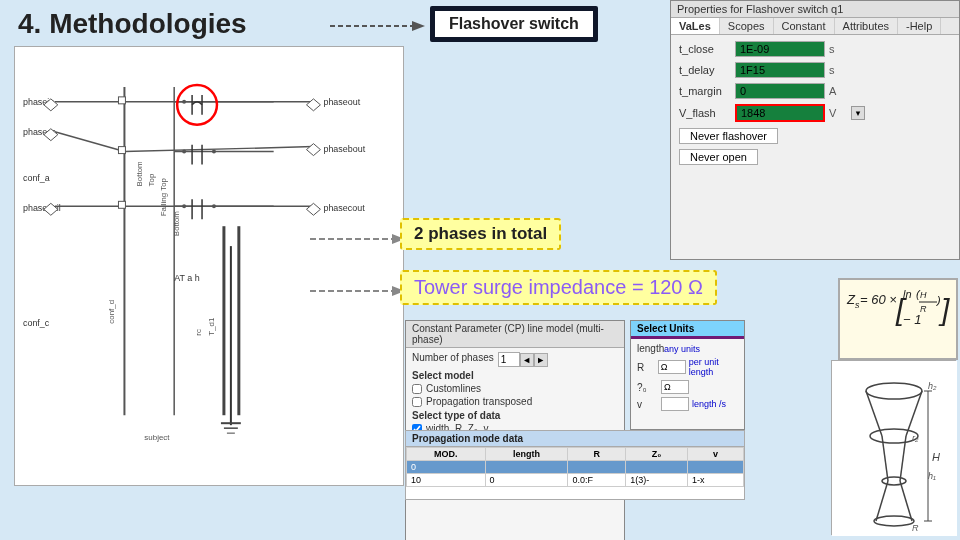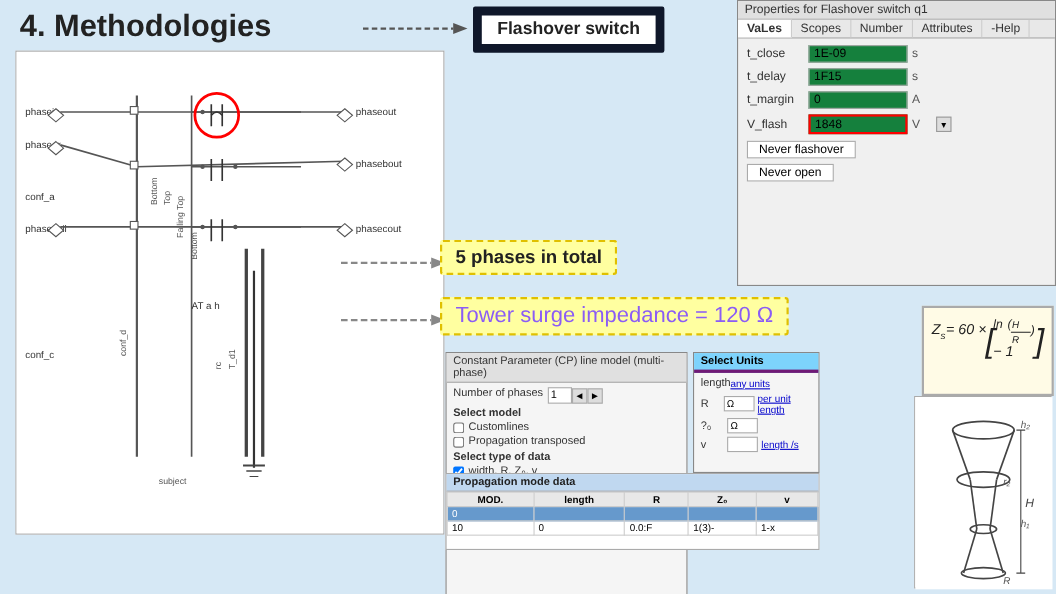--- a/index.html
+++ b/index.html
@@ -21,21 +21,21 @@
       font-weight: bold;
       color: #222;
     }
 
     
     .flashover-label {
       position: absolute;
       top: 6px;
       left: 430px;
       background: white;
-      border: 8px solid #0f172a;
+      border: 5px solid #0f172a;
       padding: 4px 14px;
       font-size: 16px;
       font-weight: bold;
       color: #222;
       border-radius: 2px;
     }
 
     
     .schematic-area {
       position: absolute;
@@ -302,21 +302,20 @@
       width: 28px;
       border: 1px solid #aaa;
       background: white;
       font-size: 9px;
       padding: 1px 2px;
     }
 
     .units-select-text {
       font-size: 9px;
       color: #0000cc;
-      text-decoration: underline;
       cursor: pointer;
       margin-left: 3px;
     }
 
     
     .prop-table-area {
       position: absolute;
       top: 430px;
       left: 405px;
       width: 340px;
@@ -495,21 +494,21 @@
     <line x1="210" y1="383" x2="224" y2="383" stroke="#444" stroke-width="1.5"></line>
     <line x1="213" y1="388" x2="221" y2="388" stroke="#444" stroke-width="1"></line>
   </svg>
 </div>
 
 <div class="properties-panel">
   <div class="properties-title">Properties for Flashover switch q1</div>
   <div class="properties-tabs">
     <div class="properties-tab active">VaLes</div>
     <div class="properties-tab">Scopes</div>
-    <div class="properties-tab">Number</div>
+    <div class="properties-tab">Constant</div>
     <div class="properties-tab">Attributes</div>
     <div class="properties-tab">-Help</div>
   </div>
   <div class="properties-body">
 
     <div class="prop-row">
       <span class="prop-label">t_close</span>
       <input class="prop-input" value="1E-09" style="">
       <span class="prop-unit">s</span>
     </div>
@@ -546,21 +545,21 @@
 <svg style="position:absolute;top:228px;left:310px;width:100px;height:22px;">
   <line x1="0" y1="11" x2="82" y2="11" stroke="#888" stroke-width="2" stroke-dasharray="6,3"></line>
   <polygon points="82,6 95,11 82,16" fill="#888"></polygon>
 </svg>
 
 <svg style="position:absolute;top:280px;left:310px;width:100px;height:22px;">
   <line x1="0" y1="11" x2="82" y2="11" stroke="#888" stroke-width="2" stroke-dasharray="6,3"></line>
   <polygon points="82,6 95,11 82,16" fill="#888"></polygon>
 </svg>
 
-<div class="phases-callout">5 phases in total</div>
+<div class="phases-callout">2 phases in total</div>
 
 <div class="tower-callout">Tower surge impedance = 120 Ω</div>
 
 <div class="cp-dialog">
   <div class="cp-dialog-title">Constant Parameter (CP) line model (multi-phase)</div>
   <div class="cp-dialog-body">
     <div class="cp-row">
       <span class="cp-label">Number of phases</span>
       <div class="cp-stepper">
         <input class="cp-input-small" value="1" style="width: 22px;">

